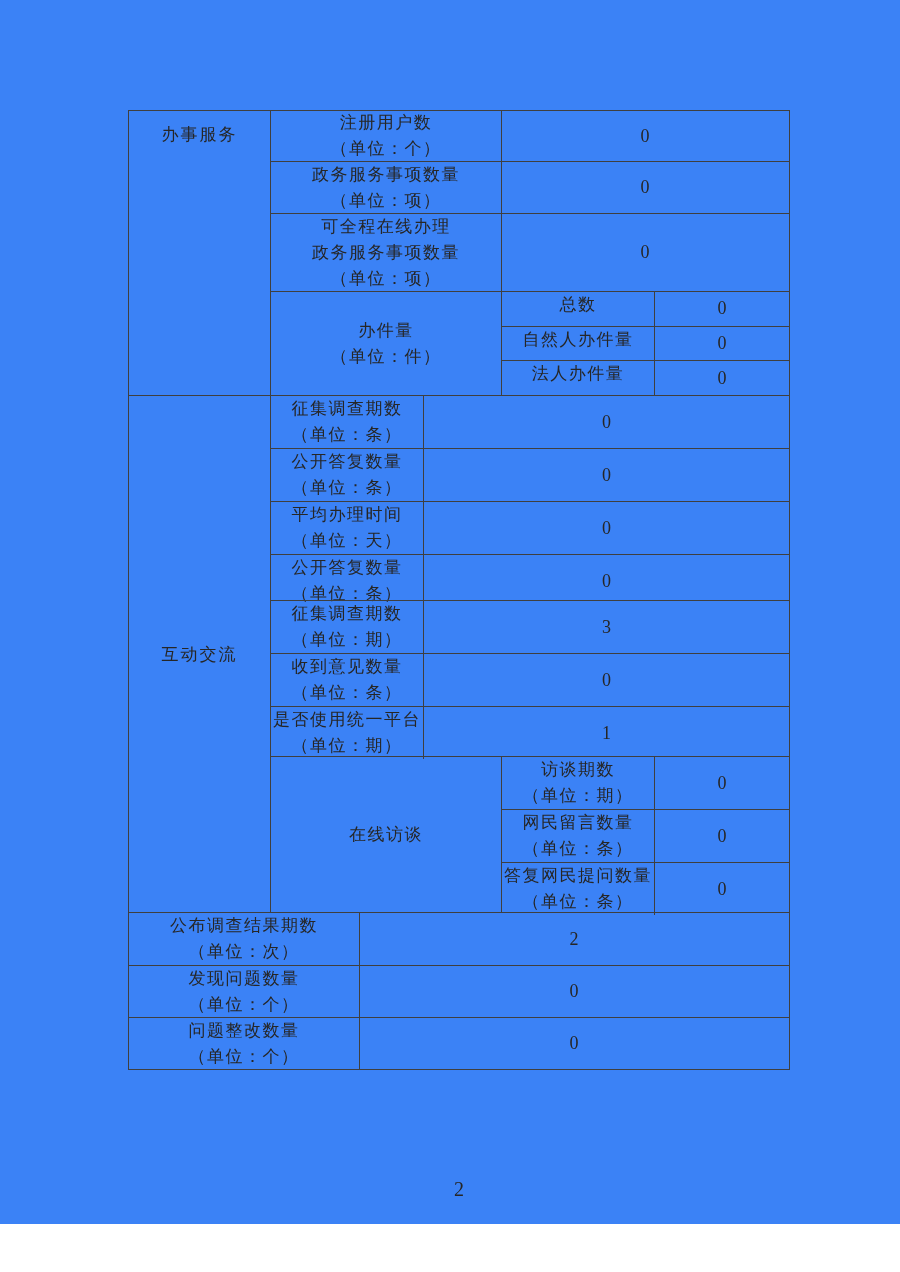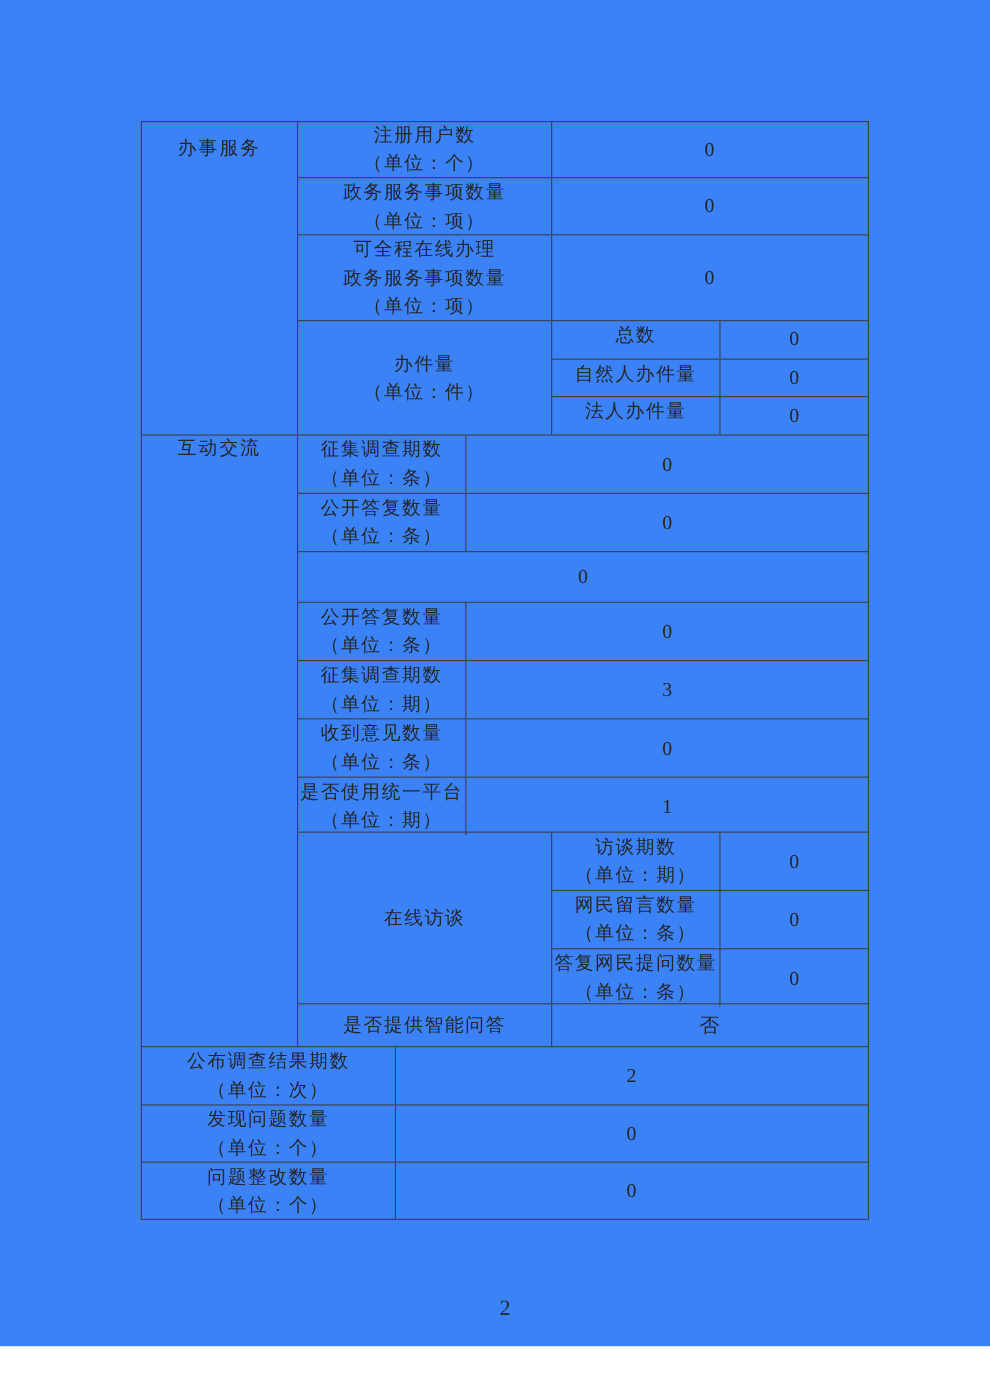--- a/index.html
+++ b/index.html
@@ -19,21 +19,21 @@
     position:absolute;left:128px;top:110px;width:662px;
     border:1px solid var(--line);
     box-sizing:border-box;
     display:flex;flex-direction:column;
   }
   .section{display:flex;flex:0 0 auto;}
   .section + .section{border-top:1px solid var(--line);}
   .cat{
     flex:0 0 142px;width:142px;box-sizing:border-box;
     border-right:1px solid var(--line);
-    display:flex;justify-content:center;align-items:flex-start;
+    display:flex;justify-content:center;align-items:center;
     font-size:17px;letter-spacing:2px;
   }
   .cat.top{align-items:flex-start;padding-top:12px;}
   .rows{flex:1;display:flex;flex-direction:column;min-width:0;}
   .row{display:flex;flex:0 0 auto;box-sizing:border-box;}
   .row + .row{border-top:1px solid var(--line);}
   .lbl{
     flex:0 0 231px;width:231px;box-sizing:border-box;
     border-right:1px solid var(--line);
     display:flex;flex-direction:column;justify-content:center;align-items:center;
@@ -139,20 +139,24 @@
               <div class="subval">0</div>
             </div>
             <div class="sub">
               <div class="sublbl">
                 <div>公开答复数量</div>
                 <div>（单位：条）</div>
               </div>
               <div class="subval">0</div>
             </div>
             <div class="sub">
+              <div class="sublbl">
+                <div>平均办理时间</div>
+                <div>（单位：天）</div>
+              </div>
               <div class="subval">0</div>
             </div>
             <div class="sub">
               <div class="sublbl">
                 <div>公开答复数量</div>
                 <div>（单位：条）</div>
               </div>
               <div class="subval">0</div>
             </div>
           </div>
@@ -206,26 +210,20 @@
             <div class="sub">
               <div class="sublbl">
                 <div>答复网民提问数量</div>
                 <div>（单位：条）</div>
               </div>
               <div class="subval">0</div>
             </div>
           </div>
         </div>
 
-        <div class="row" style="height:39px">
-          <div class="lbl">
-            <div>是否提供智能问答</div>
-          </div>
-          <div class="val">否</div>
-        </div>
       </div>
     </div>
 
     <div class="section">
       <div class="rows">
         <div class="row" style="height:52px">
           <div class="lbl">
             <div>公布调查结果期数</div>
             <div>（单位：次）</div>
           </div>

